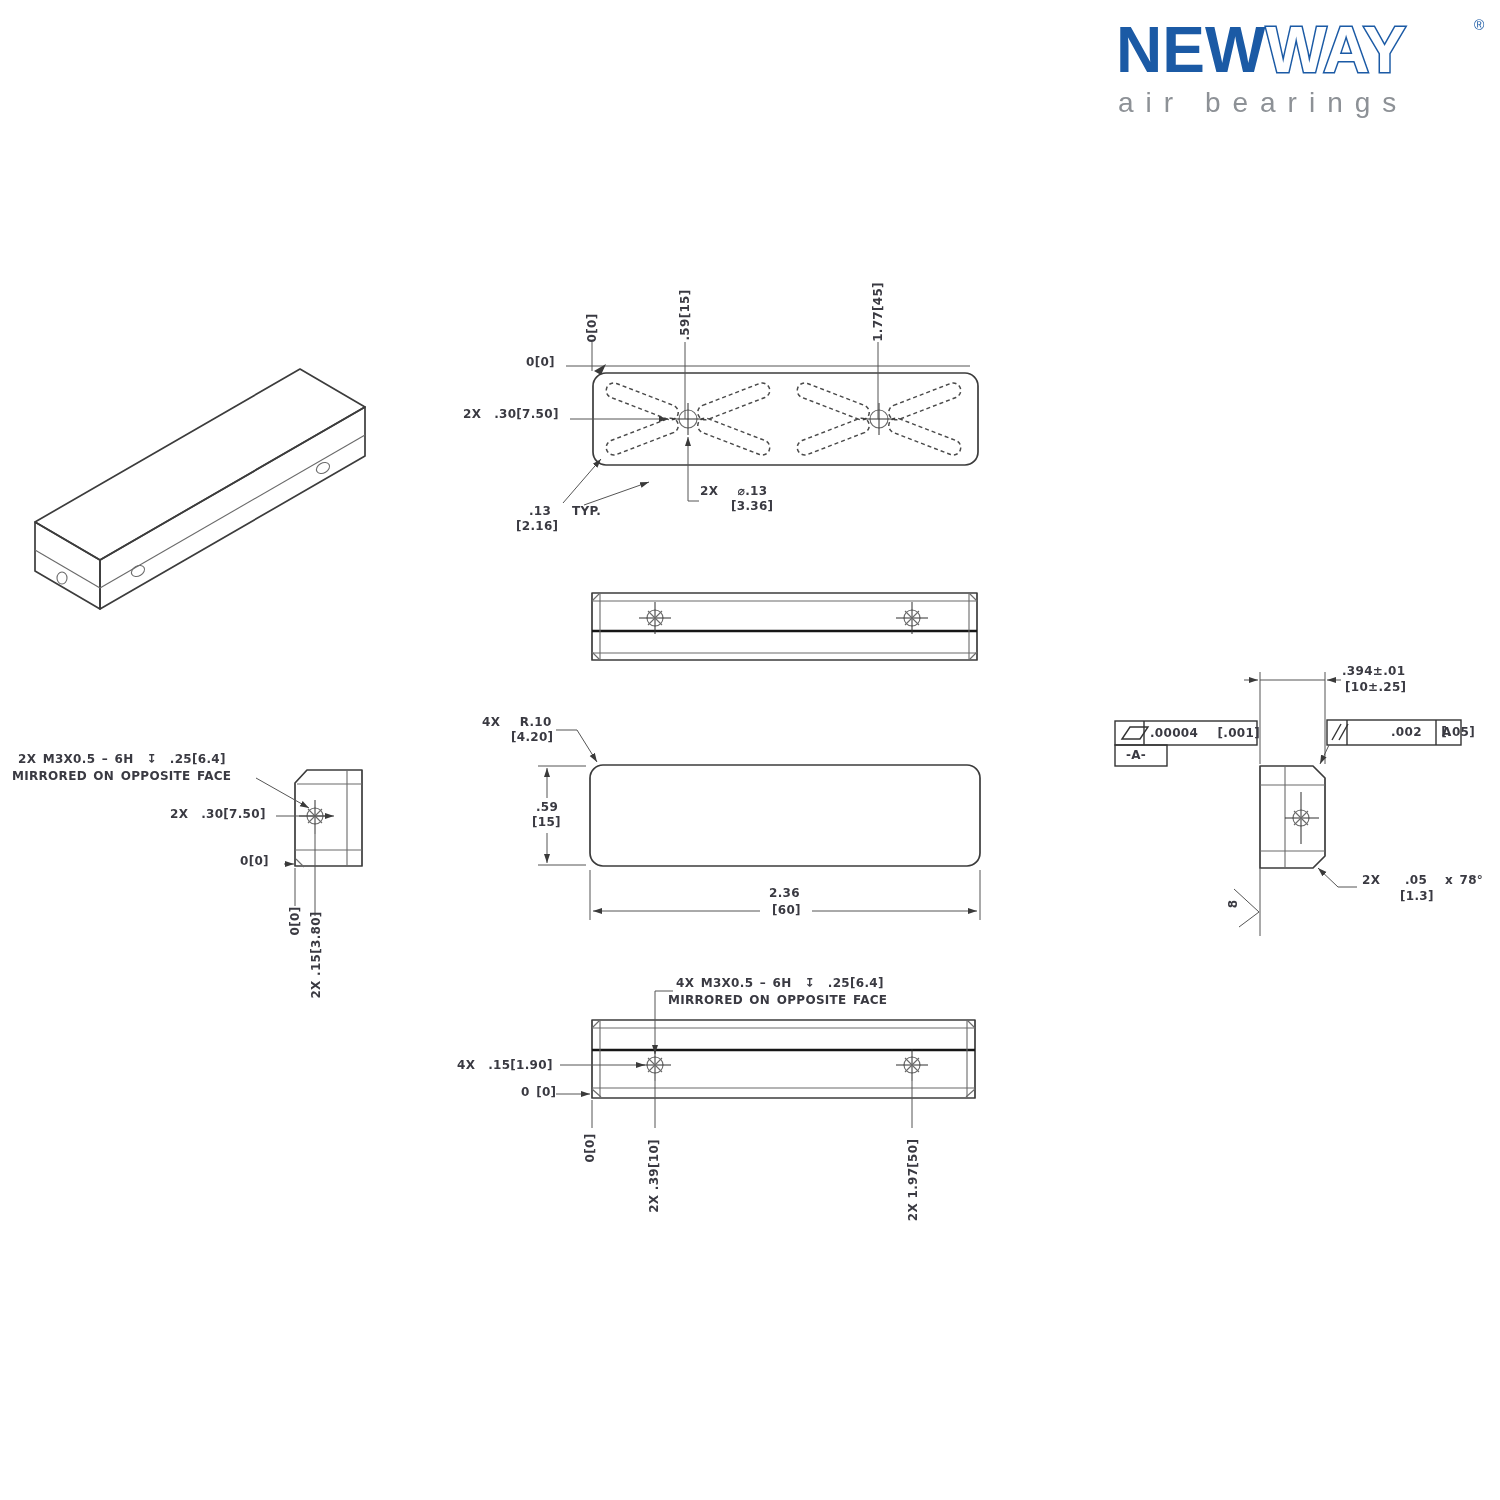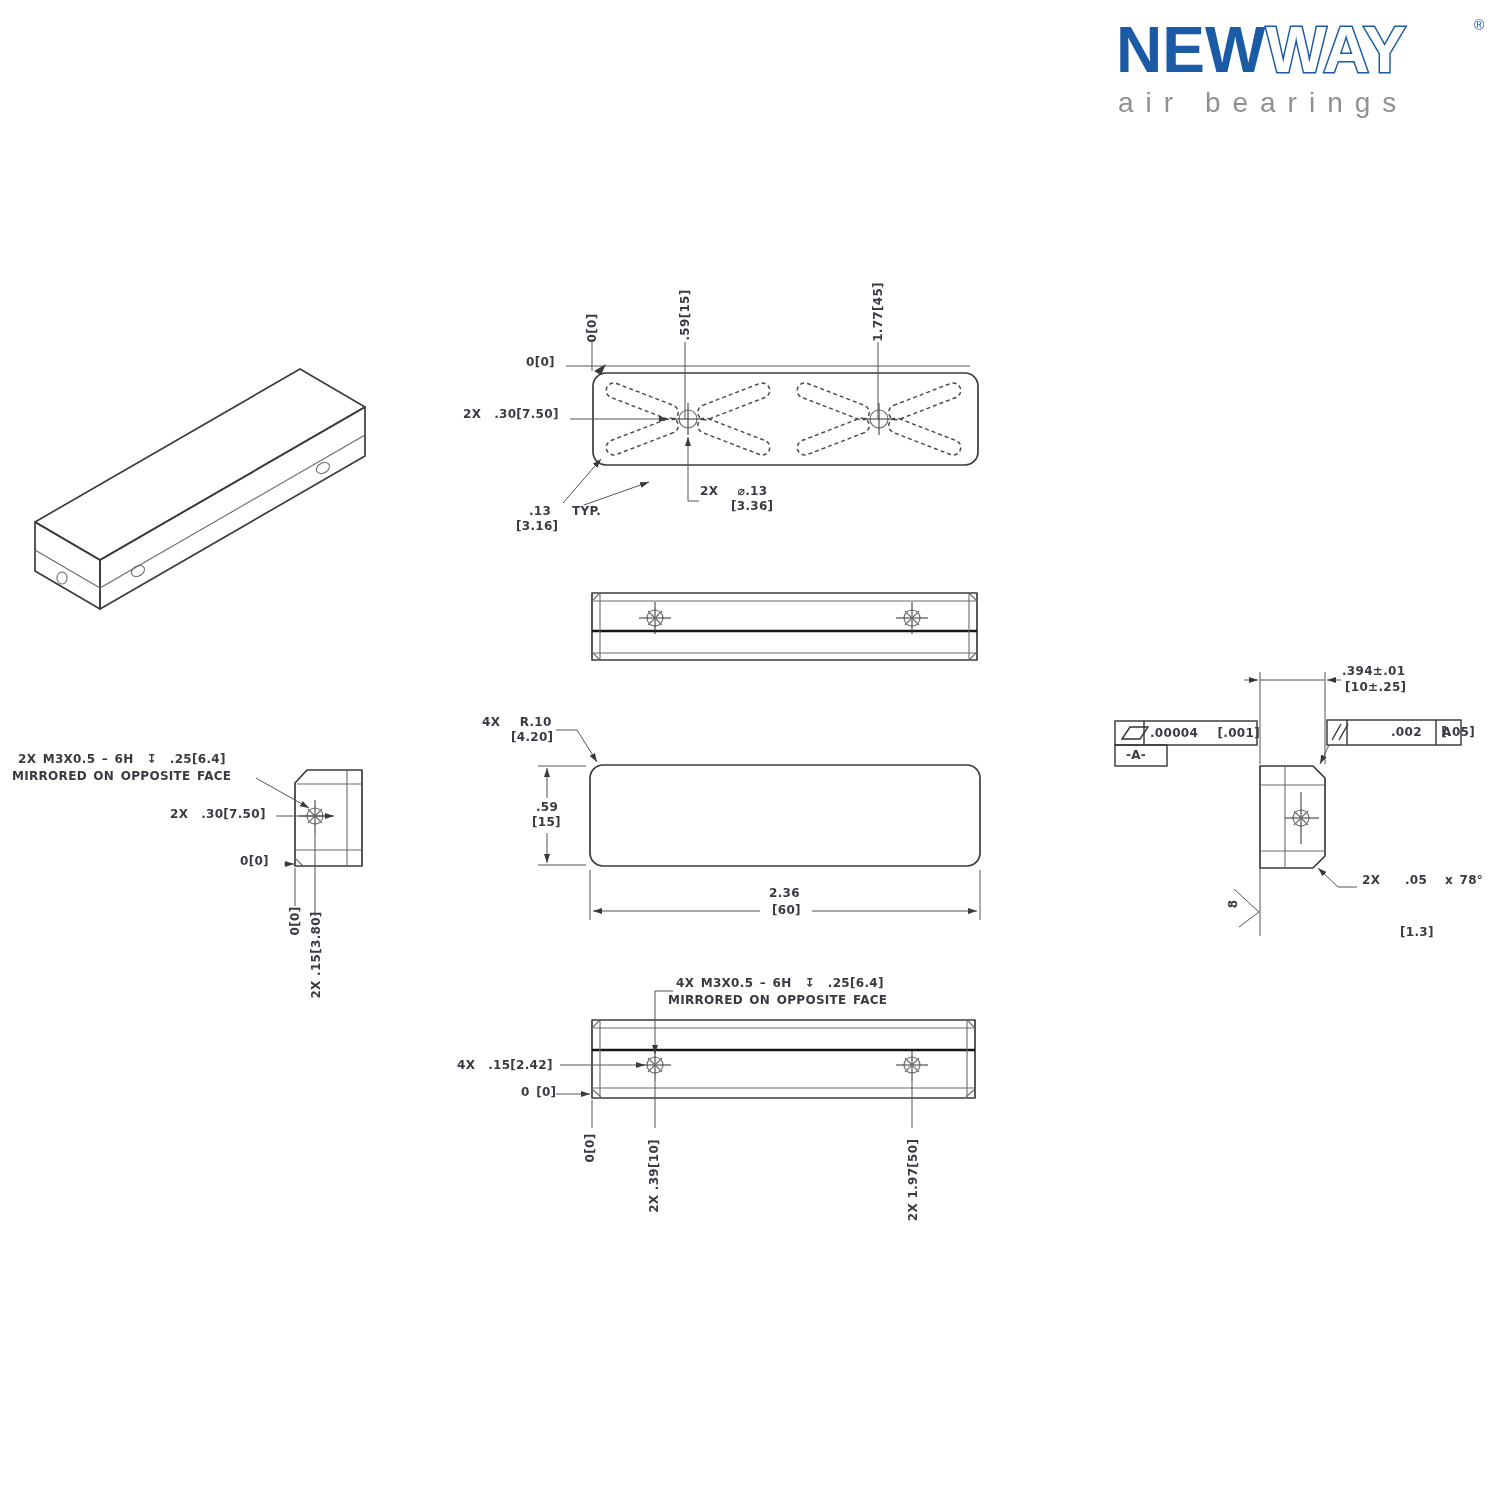--- a/index.html
+++ b/index.html
@@ -231,51 +231,51 @@
   <text x="10" y="100" font-family="Liberation Sans, sans-serif" font-size="28" letter-spacing="12" fill="#8d9196">air bearings</text>
 </svg>
 
 <div class="vlbl" style="left:592px;top:320px">0[0]</div>
 <div class="vlbl" style="left:685px;top:307px">.59[15]</div>
 <div class="vlbl" style="left:878px;top:304px">1.77[45]</div>
 <div class="lbl" style="left:526px;top:348px">0[0]</div>
 <div class="lbl" style="left:463px;top:400px">2X  .30[7.50]</div>
 <div class="lbl" style="left:529px;top:497px">.13</div>
 <div class="lbl" style="left:572px;top:497px">TYP.</div>
-<div class="lbl" style="left:516px;top:512px">[3.16]</div>
+<div class="lbl" style="left:516px;top:512px">[2.16]</div>
 <div class="lbl" style="left:700px;top:477px">2X   ⌀.13</div>
 <div class="lbl" style="left:731px;top:492px">[3.36]</div>
 
 <div class="lbl" style="left:482px;top:708px">4X   R.10</div>
 <div class="lbl" style="left:511px;top:723px">[4.20]</div>
 <div class="lbl" style="left:536px;top:793px">.59</div>
 <div class="lbl" style="left:532px;top:808px">[15]</div>
 <div class="lbl" style="left:769px;top:879px">2.36</div>
 <div class="lbl" style="left:772px;top:896px">[60]</div>
 
 <div class="lbl" style="left:18px;top:745px">2X M3X0.5 – 6H  ↧  .25[6.4]</div>
 <div class="lbl" style="left:12px;top:762px">MIRRORED ON OPPOSITE FACE</div>
 <div class="lbl" style="left:170px;top:800px">2X  .30[7.50]</div>
 <div class="lbl" style="left:240px;top:847px">0[0]</div>
 <div class="vlbl" style="left:295px;top:913px">0[0]</div>
 <div class="vlbl" style="left:316px;top:947px">2X .15[3.80]</div>
 
 <div class="lbl" style="left:676px;top:969px">4X M3X0.5 – 6H  ↧  .25[6.4]</div>
 <div class="lbl" style="left:668px;top:986px">MIRRORED ON OPPOSITE FACE</div>
-<div class="lbl" style="left:457px;top:1051px">4X  .15[2.42]</div>
+<div class="lbl" style="left:457px;top:1051px">4X  .15[1.90]</div>
 <div class="lbl" style="left:521px;top:1078px">0 [0]</div>
 <div class="vlbl" style="left:590px;top:1140px">0[0]</div>
 <div class="vlbl" style="left:654px;top:1168px">2X .39[10]</div>
 <div class="vlbl" style="left:913px;top:1172px">2X 1.97[50]</div>
 
 <div class="lbl" style="left:1342px;top:657px">.394±.01</div>
 <div class="lbl" style="left:1345px;top:673px">[10±.25]</div>
 <div class="lbl" style="left:1150px;top:719px">.00004   [.001]</div>
 <div class="lbl" style="left:1126px;top:741px">-A-</div>
 <div class="lbl" style="left:1391px;top:718px">.002   [.05]</div>
 <div class="lbl" style="left:1442px;top:718px">A</div>
 <div class="lbl" style="left:1362px;top:866px">2X</div>
 <div class="lbl" style="left:1405px;top:866px">.05</div>
 <div class="lbl" style="left:1445px;top:866px">x 78°</div>
-<div class="lbl" style="left:1400px;top:918px">[1.3]</div>
+<div class="lbl" style="left:1400px;top:882px">[1.3]</div>
 <div class="vlbl" style="left:1233px;top:896px">8</div>
 
 </div>
 
 </body></html>

